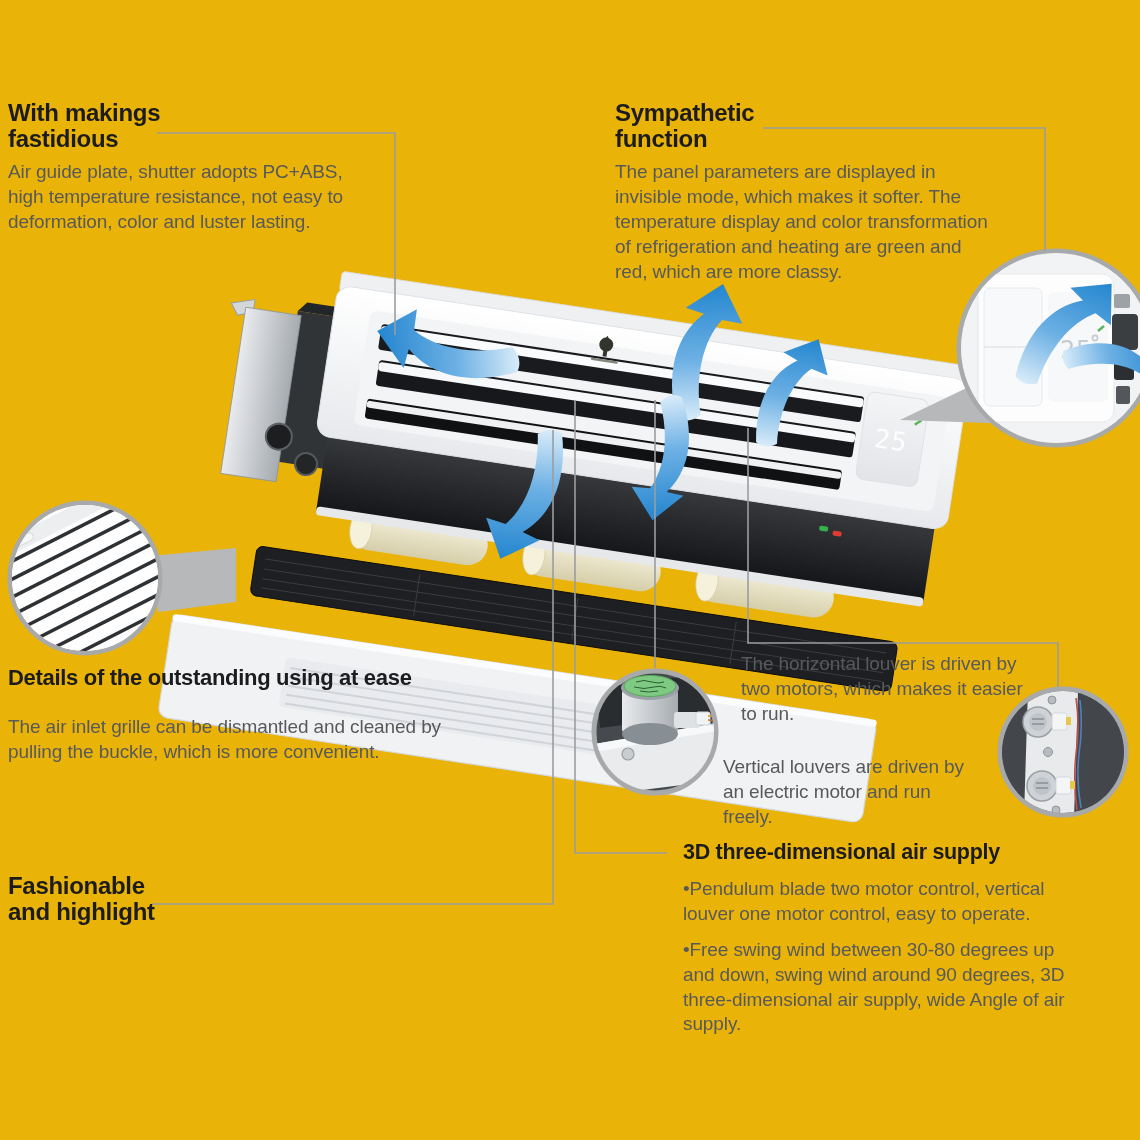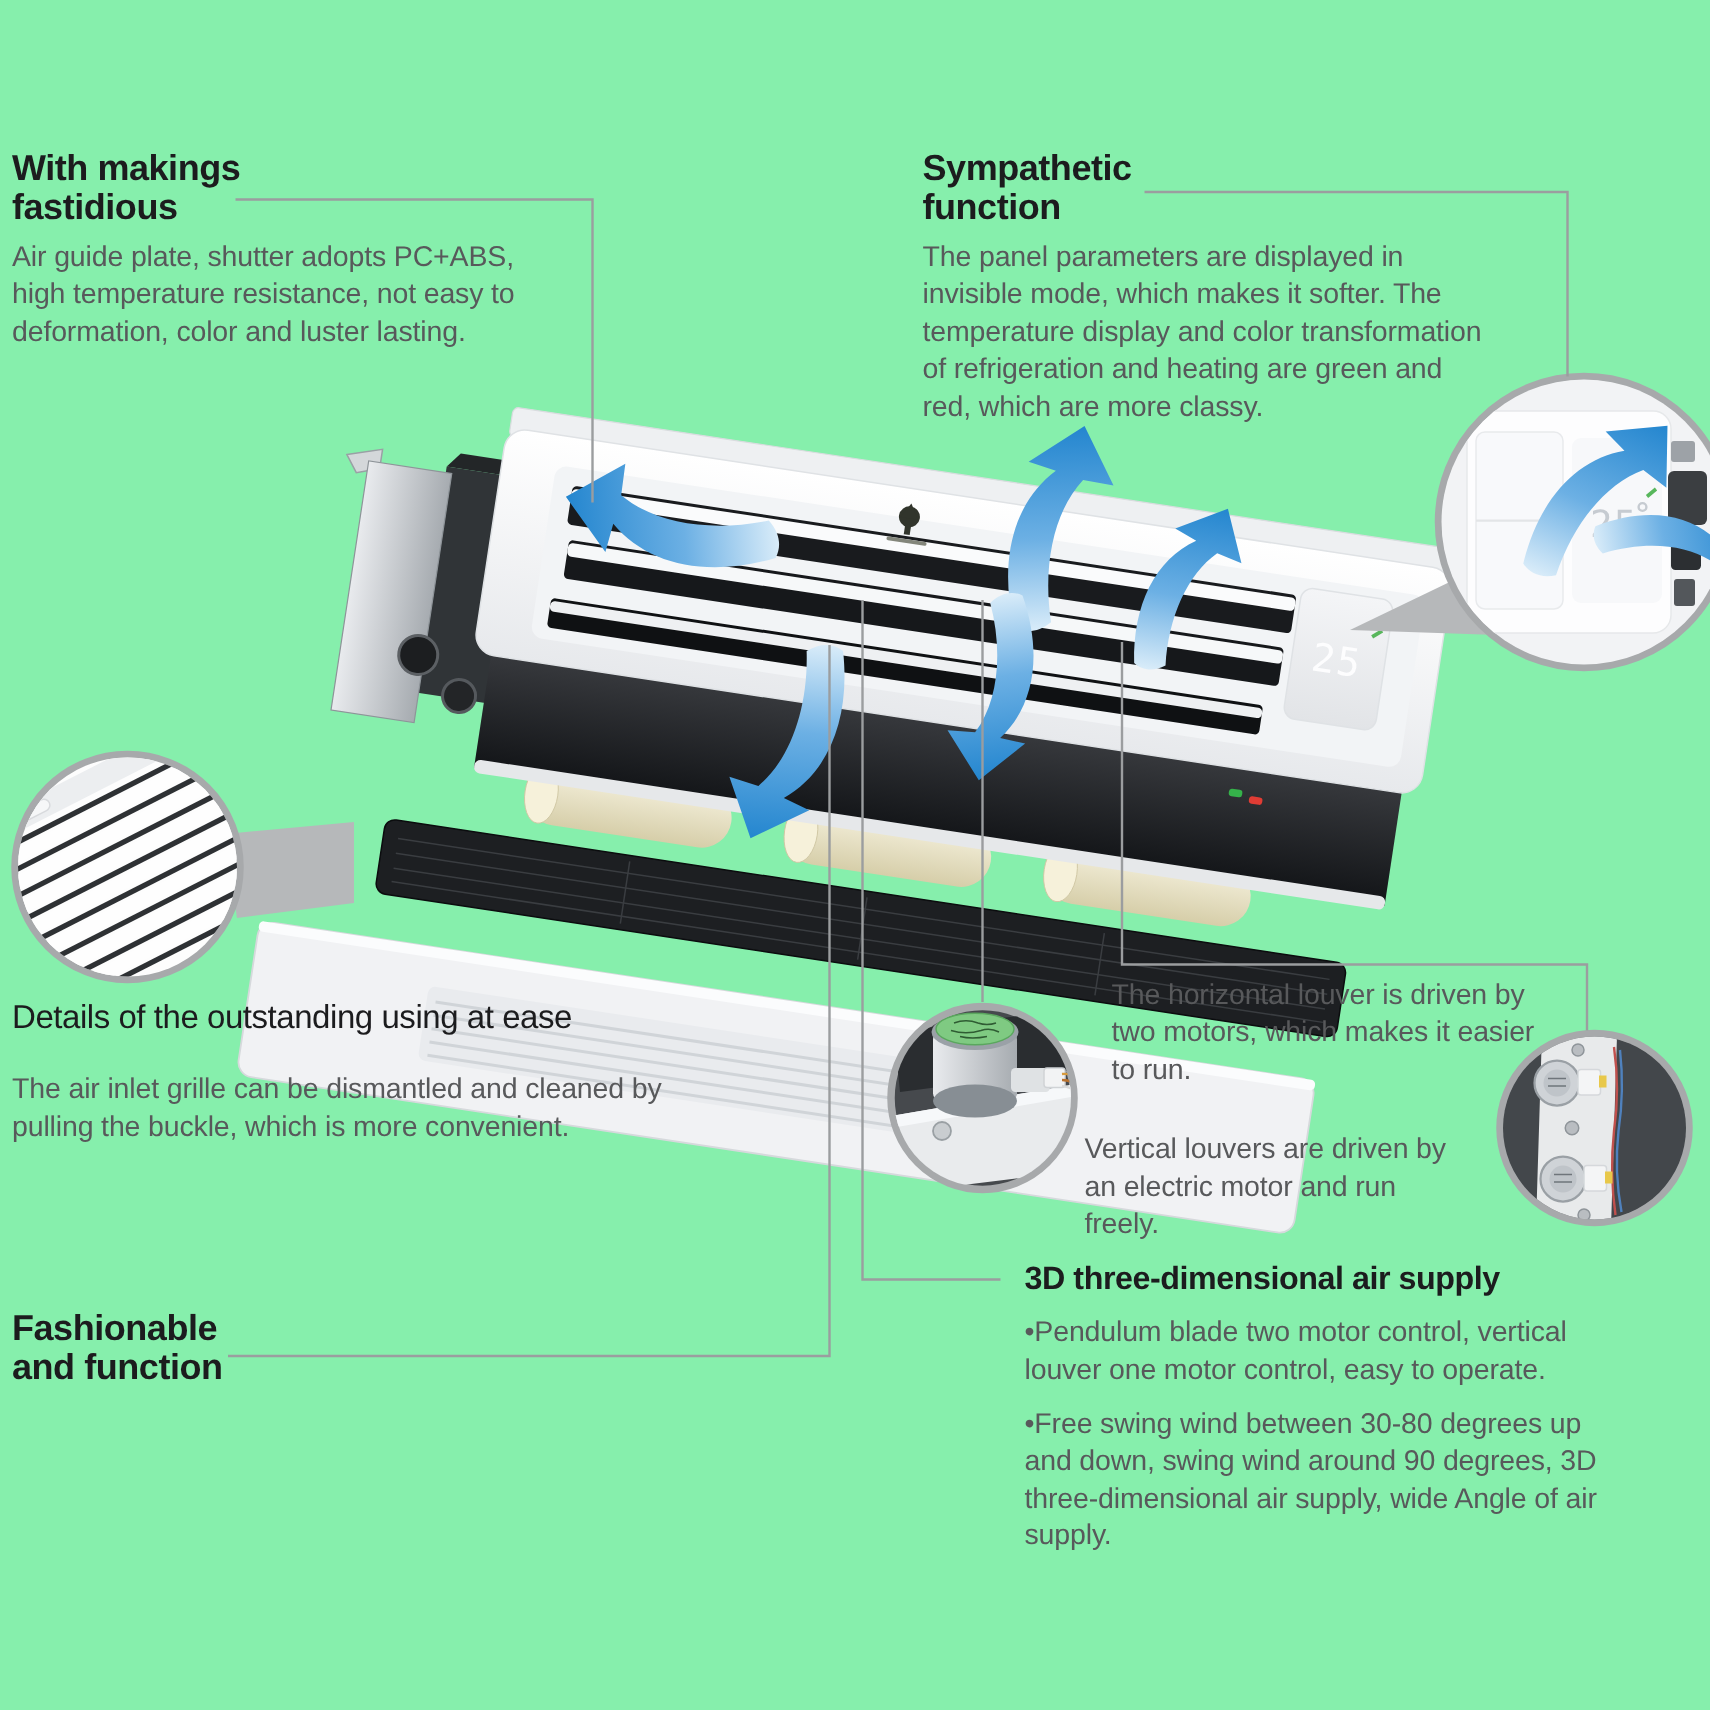--- a/index.html
+++ b/index.html
@@ -1,23 +1,23 @@
 <!DOCTYPE html>
 <html><head>
 <meta charset="utf-8">
 <style>
   html,body{margin:0;padding:0;background:#ffffff;}
   .canvas{
-    position:relative;width:1140px;height:1140px;background:#86efac;overflow:hidden;
+    position:relative;width:1140px;height:1140px;background:#eab308;overflow:hidden;
     font-family:"Liberation Sans",sans-serif;
   }
   .abs{position:absolute;}
   .hd{font-weight:bold;color:#1c1c1e;font-size:24px;line-height:1.07;letter-spacing:-0.3px;}
   .hd .ln{display:block;}
-  .hd-md{font-weight:normal;color:#1c1c1e;font-size:22px;letter-spacing:-0.3px;}
+  .hd-md{font-weight:bold;color:#1c1c1e;font-size:22px;letter-spacing:-0.3px;}
   .hd-sm{font-weight:bold;color:#1c1c1e;font-size:21.5px;letter-spacing:-0.3px;}
   .bd{color:#58595b;font-size:19px;line-height:1.31;letter-spacing:-0.1px;}
   .bd + .bd{margin-top:11px;}
   svg text{font-family:"DejaVu Sans Mono",monospace;}
 </style>
 </head>
 <body>
 
 <div class="canvas">
 
@@ -290,21 +290,21 @@
     <div class="bd" style="margin-top:24px;width:440px">The air inlet grille can be dismantled and cleaned by pulling the buckle, which is more convenient.</div>
   </div>
 
   <div class="abs bd" style="left:741px;top:652px;width:300px">The horizontal louver is driven by two motors, which makes it easier to run.</div>
 
   <div class="abs bd" style="left:723px;top:744px;width:258px">Vertical louvers are driven by an electric motor and run freely.</div>
 
   <div class="abs" style="left:8px;top:873px;width:430px">
     <div class="hd">
       <span class="ln">Fashionable</span>
-      <span class="ln">and function</span>
+      <span class="ln">and highlight</span>
     </div>
   </div>
 
   <div class="abs" style="left:683px;top:840px;width:400px">
     <div class="hd-sm">3D three-dimensional air supply</div>
     <div class="bd" style="margin-top:12px;width:395px">•Pendulum blade two motor control, vertical louver one motor control, easy to operate.</div>
     <div class="bd" style="width:395px">•Free swing wind between 30-80 degrees up and down, swing wind around 90 degrees, 3D three-dimensional air supply, wide Angle of air supply.</div>
   </div>
 
 </div>

